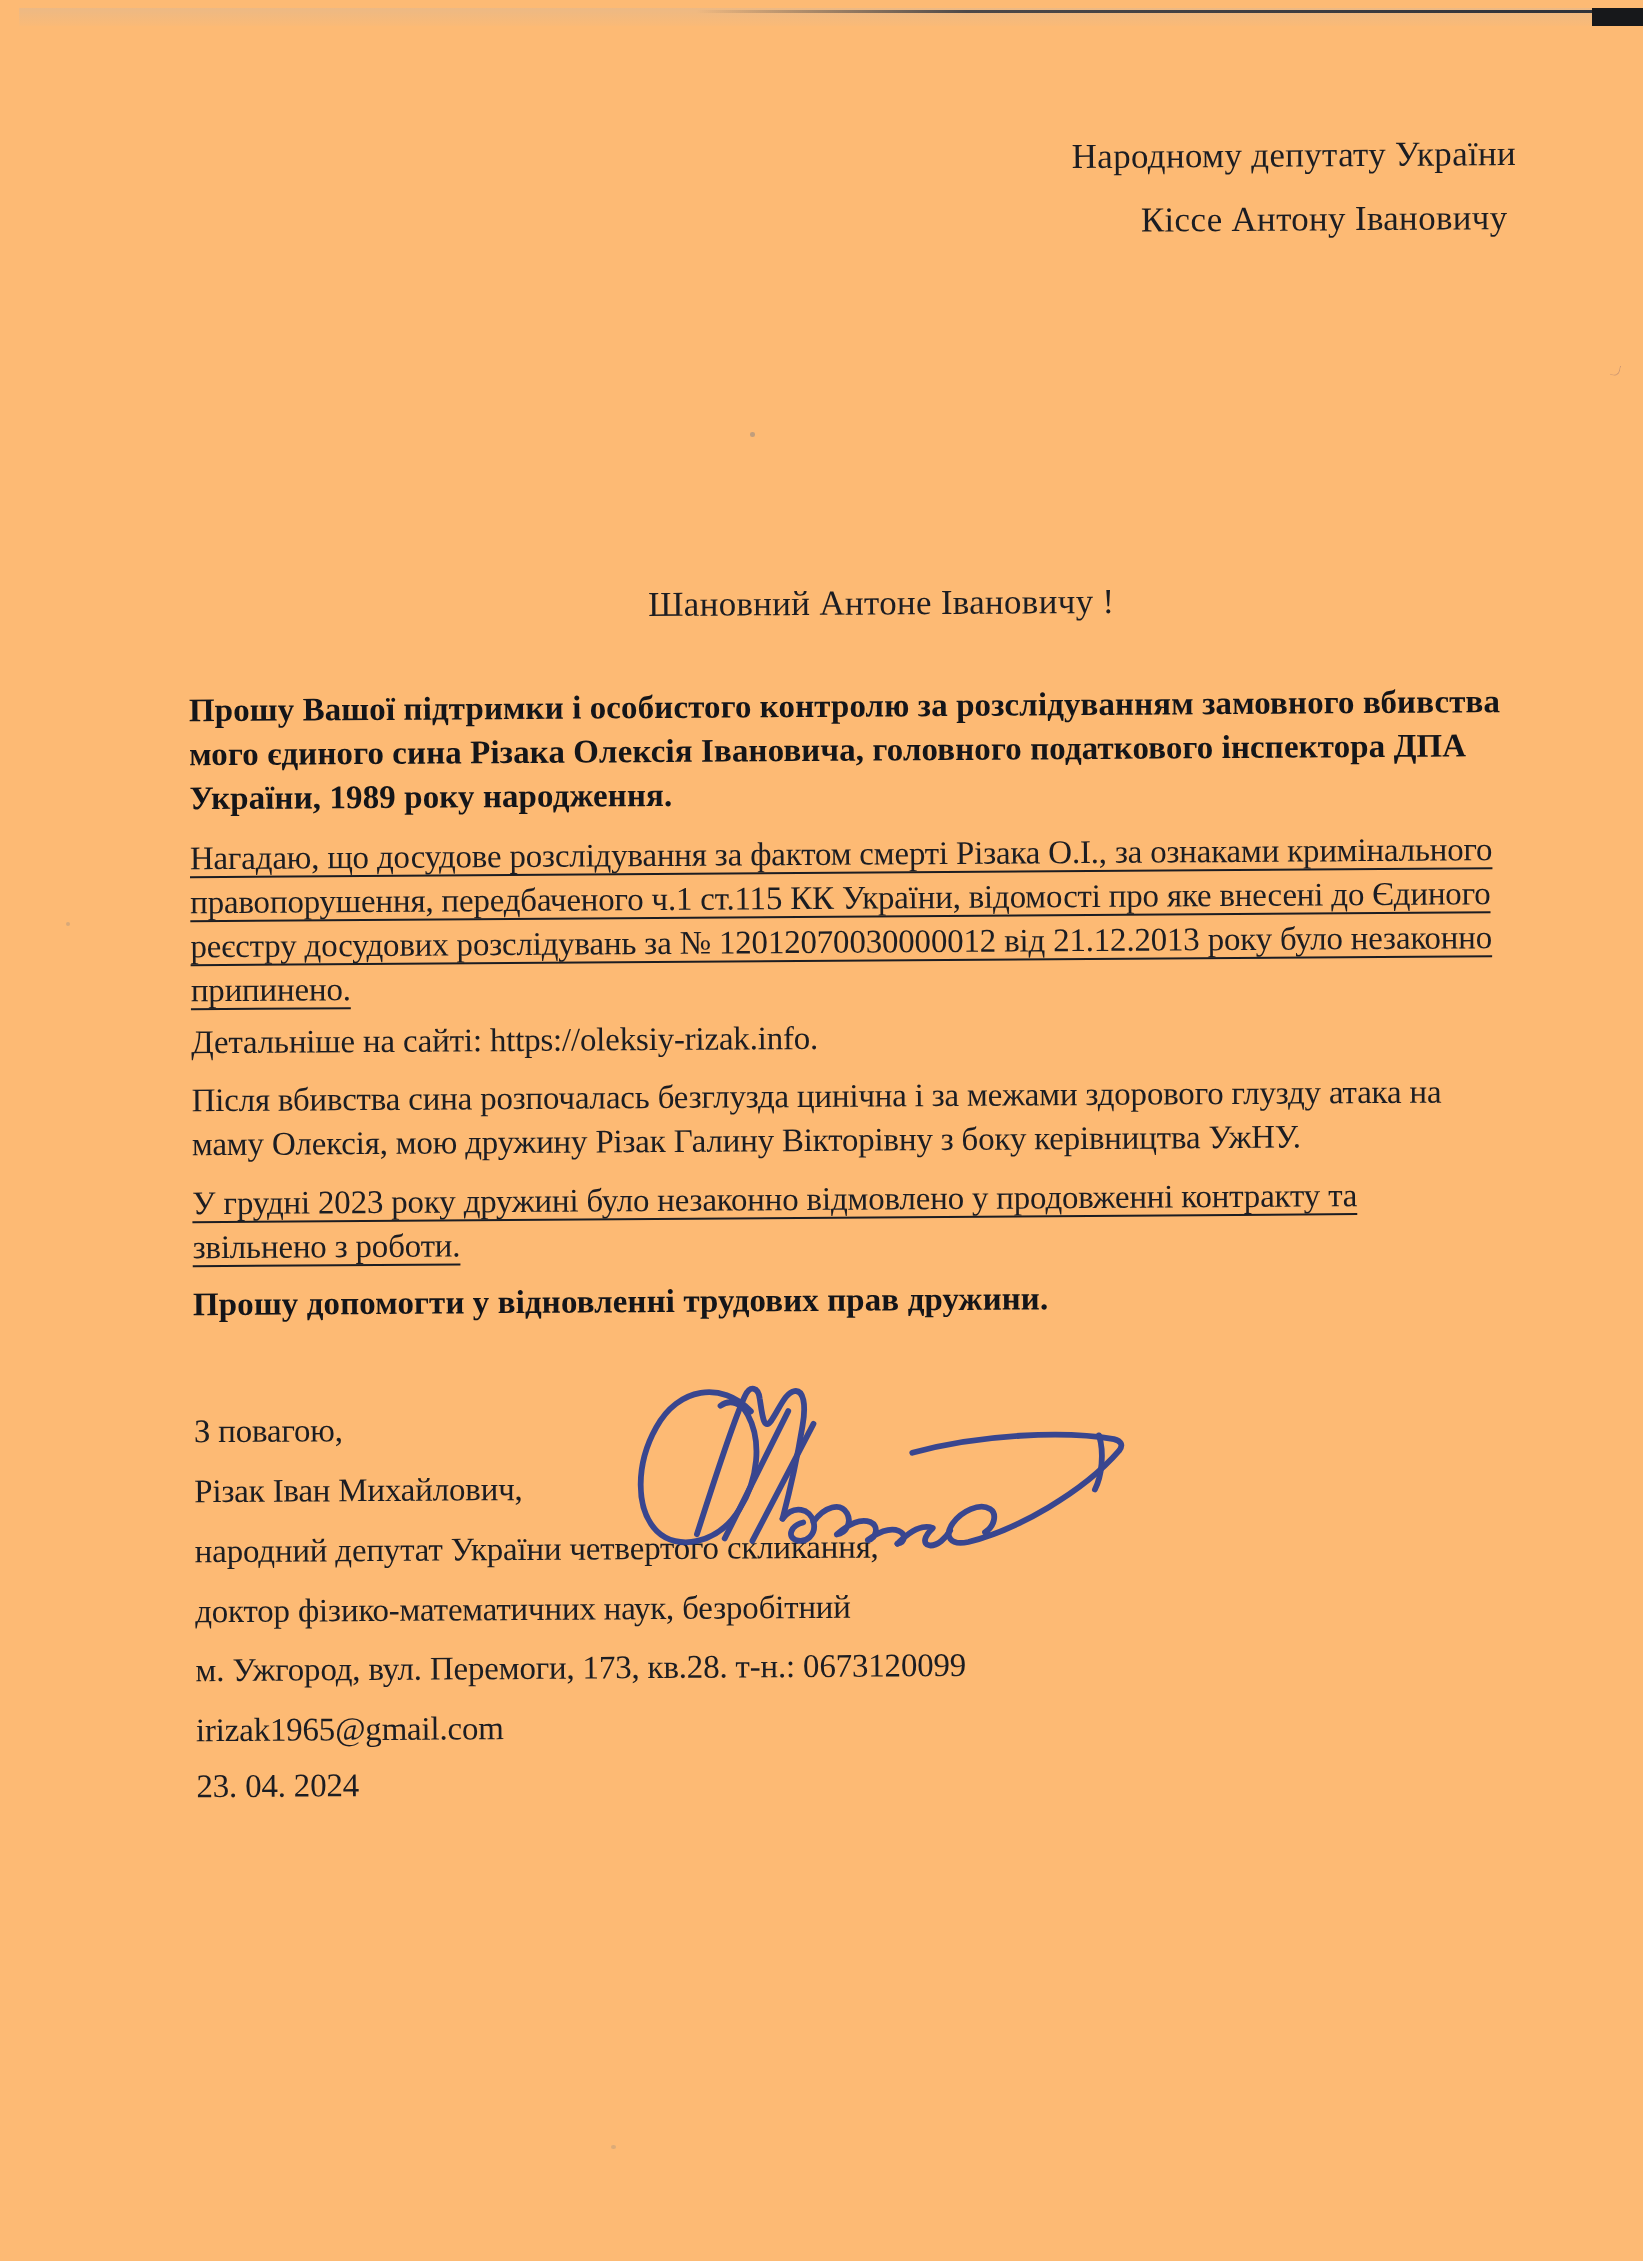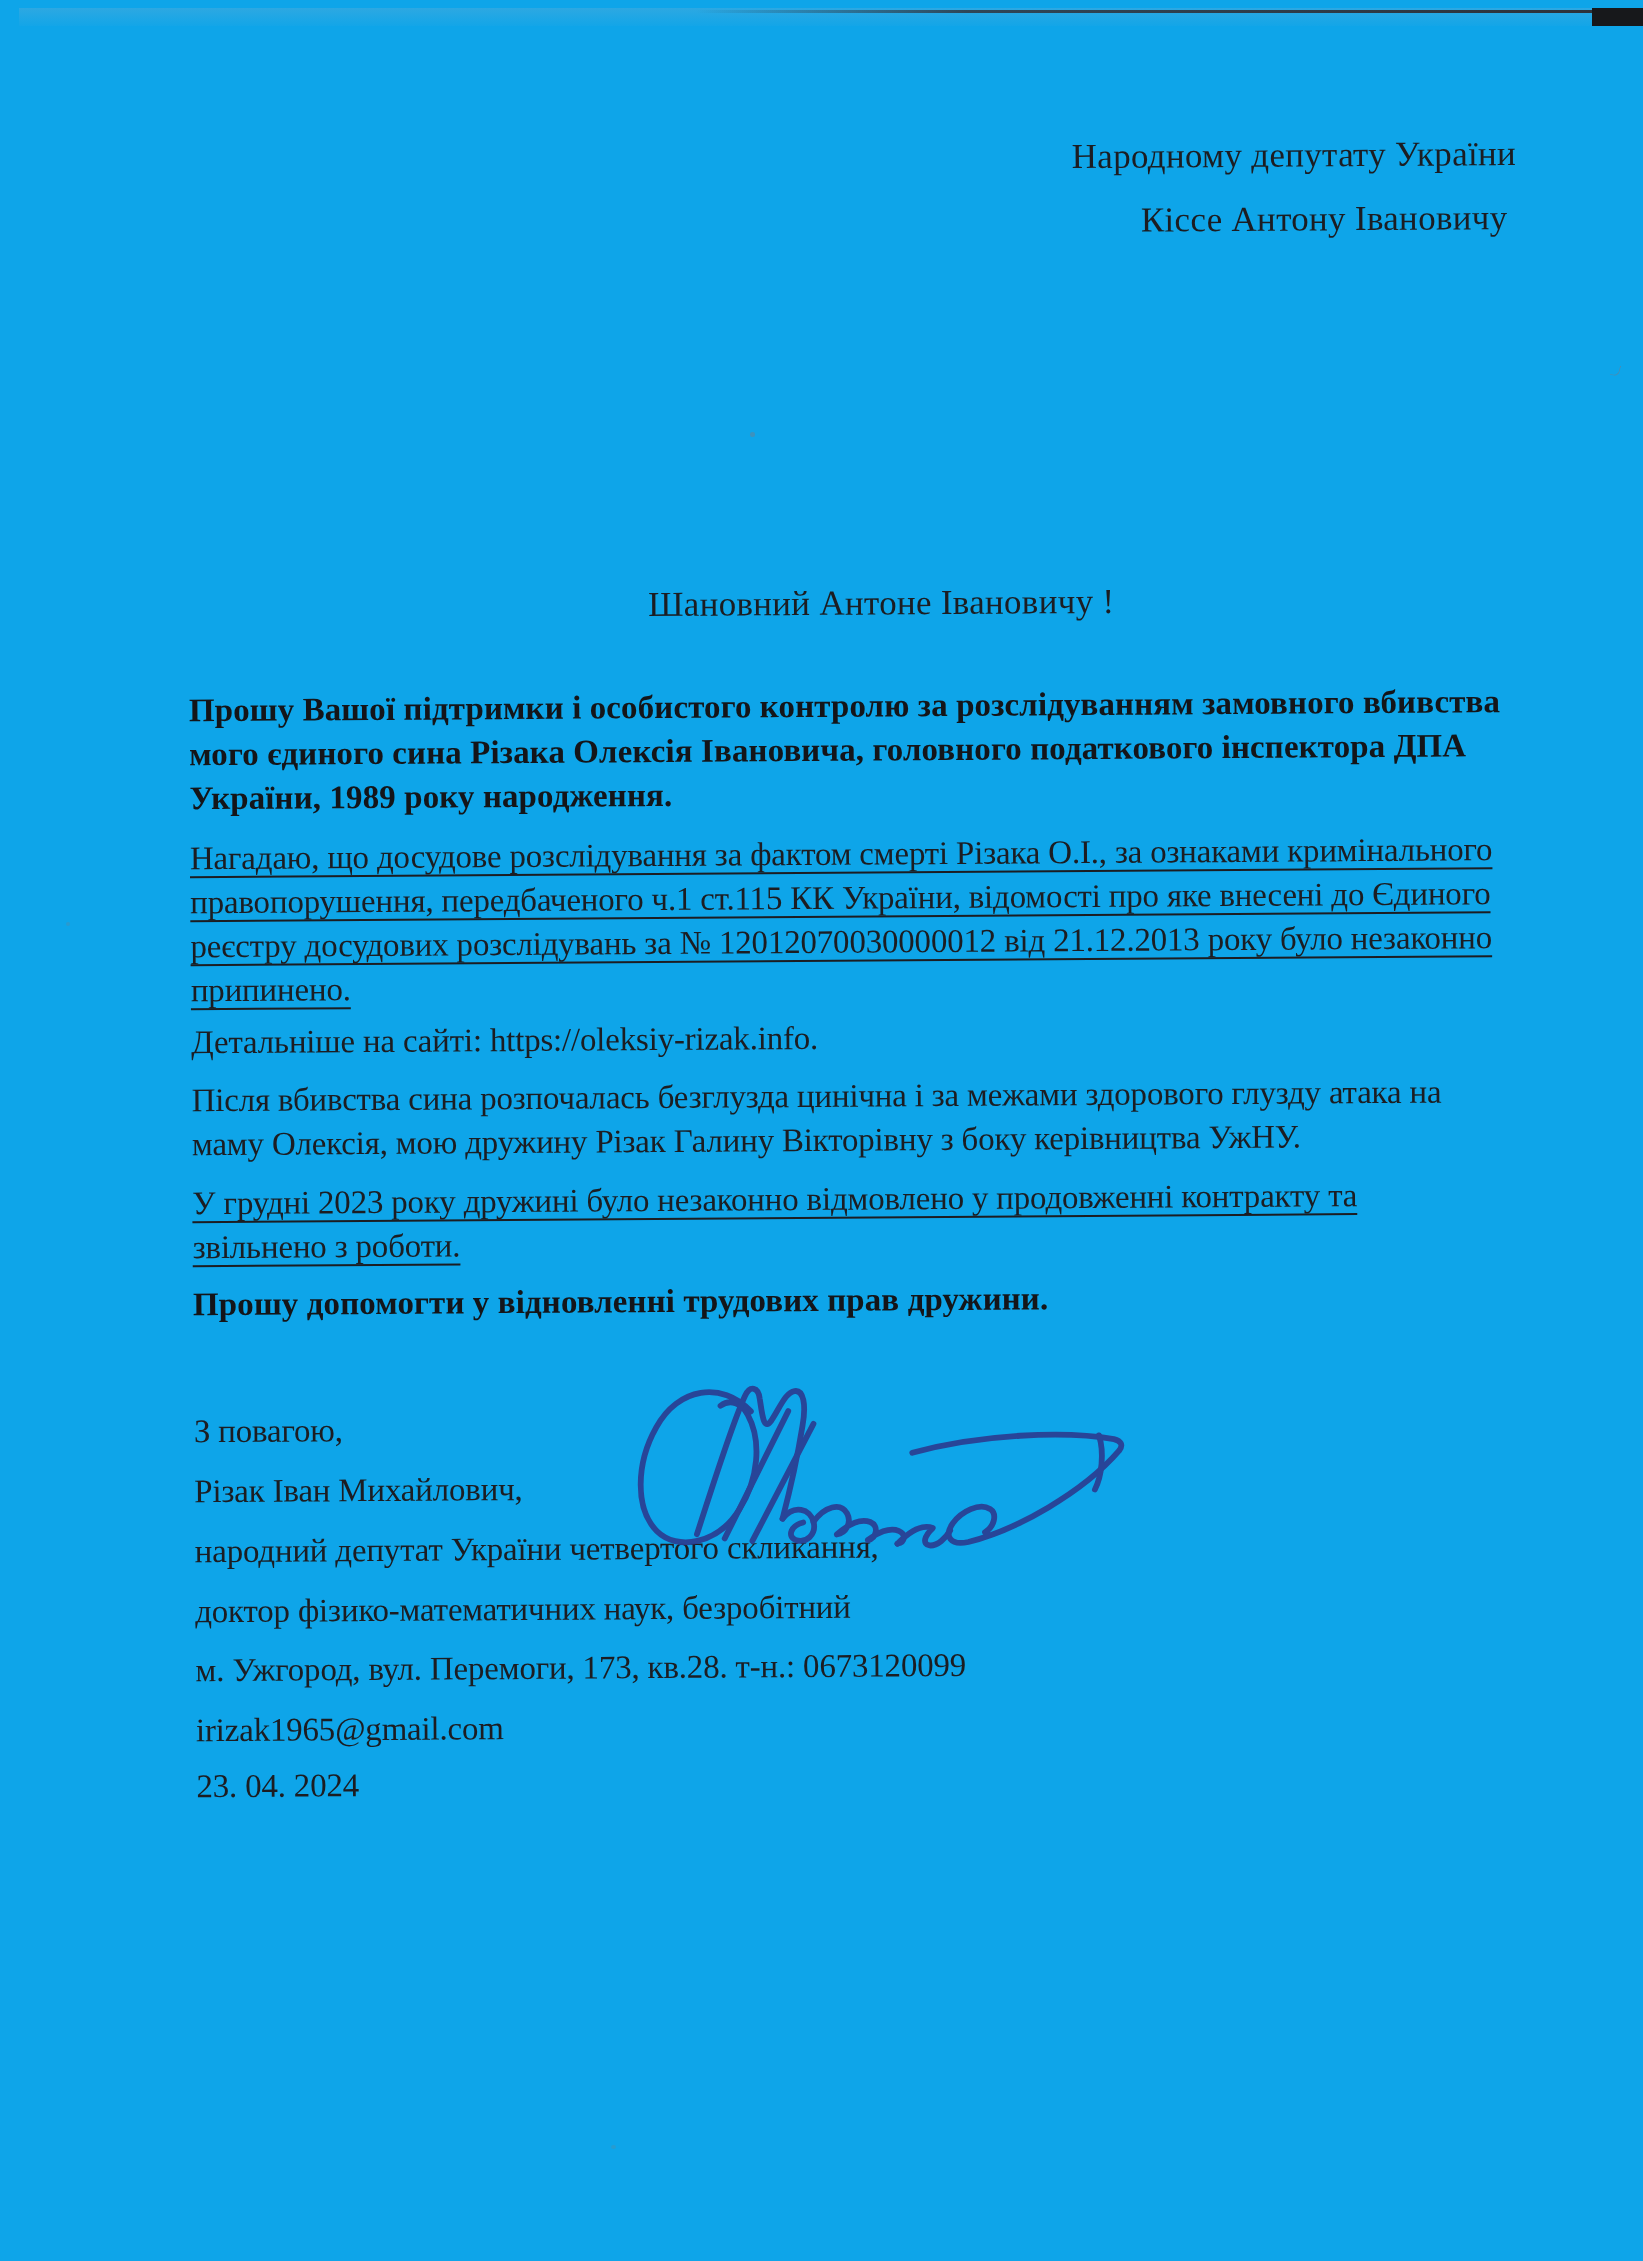--- a/index.html
+++ b/index.html
@@ -4,21 +4,21 @@
 <style>
   html, body { margin: 0; padding: 0; }
   body {
     width: 1644px; height: 2261px;
     background: #f6f7f8;
     font-family: "Liberation Serif", "DejaVu Serif", serif;
   }
   #page {
     position: relative;
     width: 1644px; height: 2261px;
-    background: #0ea5e9;
+    background: #fdba74;
     overflow: hidden;
     color: #1c1d22;
   }
   
   .scan-top-noise {
     position: absolute; top: 7.7px; left: 19.3px; right: 0; height: 18px;
     background: linear-gradient(to bottom, rgba(168,180,198,0.20), rgba(168,180,198,0.03));
   }
   
   .scan-top-line {

